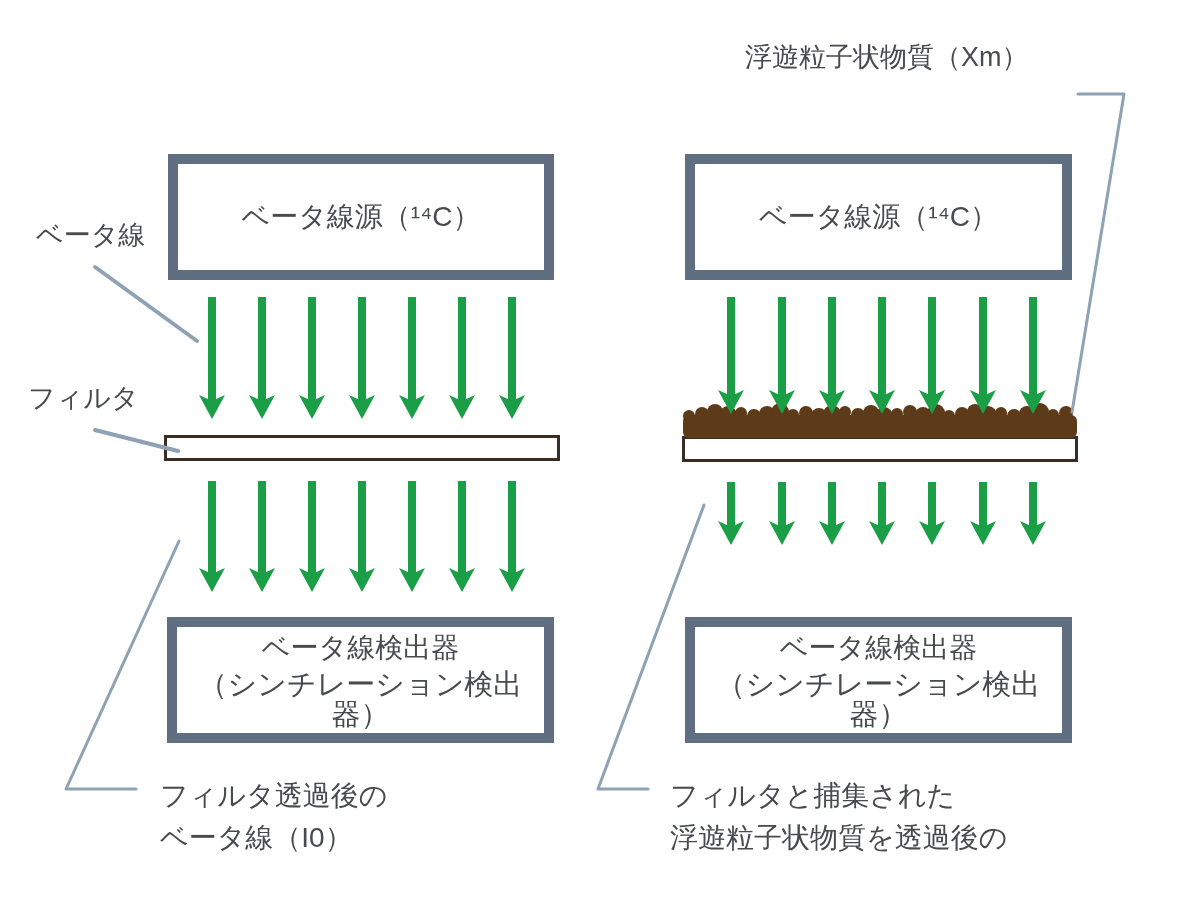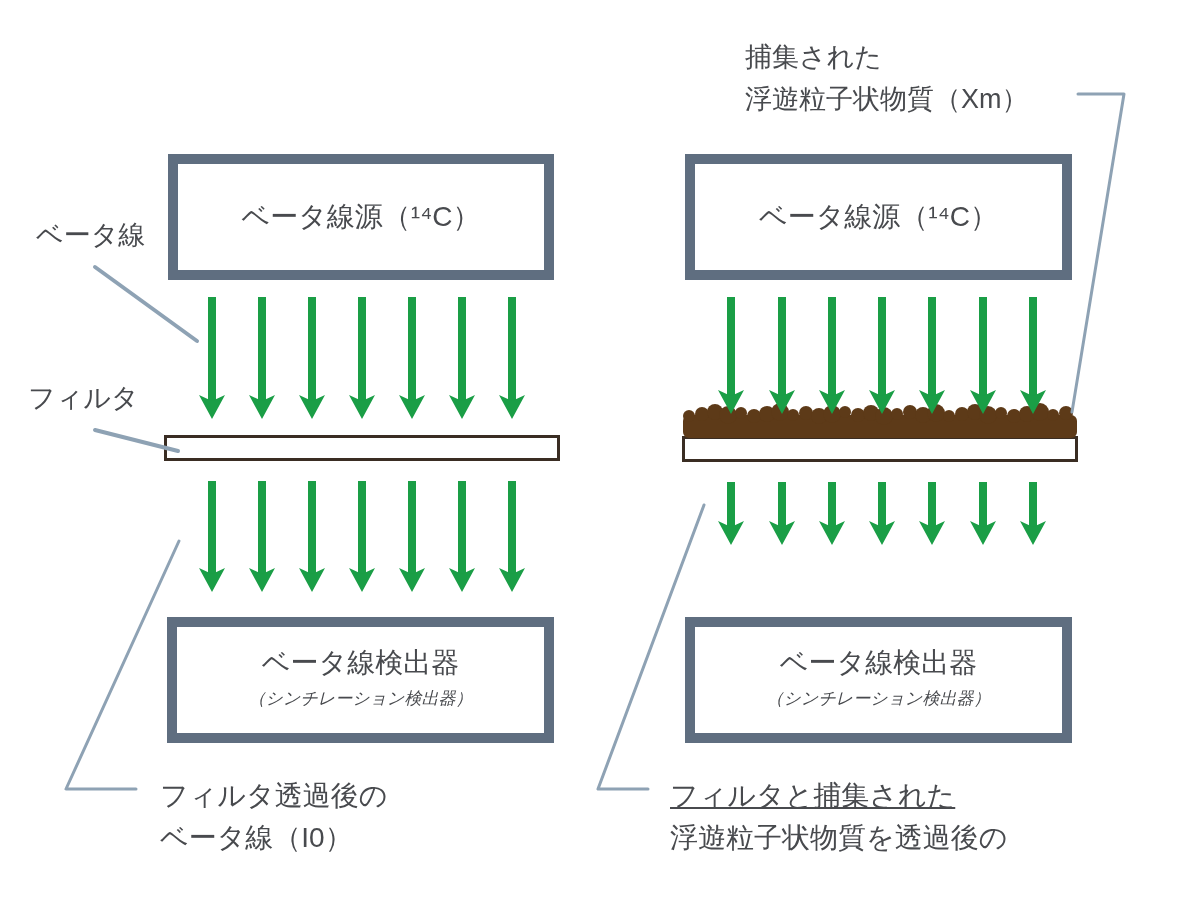--- a/index.html
+++ b/index.html
@@ -8,21 +8,21 @@
     font-family:"Liberation Sans",sans-serif;overflow:hidden;
     --frame:#5f6e80;--text:#484a4e;
   }
   .canvas > *{position:absolute;}
   .box{
     box-sizing:border-box;border:10px solid var(--frame);background:#ffffff;
     display:flex;flex-direction:column;align-items:center;justify-content:center;
     color:var(--text);text-align:center;
   }
   .box .l1{font-size:28px;line-height:34px;}
-  .box .l2{font-size:17px;line-height:30px;margin-top:4px;font-style:italic;}
+  .box .l2{font-size:29px;line-height:30px;margin-top:4px;}
   .filter{box-sizing:border-box;border:3px solid #3a2d23;background:#ffffff;}
   .label{color:var(--text);font-size:27px;white-space:nowrap;line-height:30px;}
   .caption{color:var(--text);font-size:28px;white-space:nowrap;line-height:32px;margin-top:6px;}
   svg.overlay{left:0;top:0;}
 </style>
 </head>
 <body>
 
 <div class="canvas" style="--frame: #5f6e80; --text: #484a4e; background: rgb(255, 255, 255);">
 
@@ -149,27 +149,26 @@
   </div>
   <div class="box" style="left:685px;top:617px;width:387px;height:126px;">
     <span class="l1">ベータ線検出器</span>
     <span class="l2">（シンチレーション検出器）</span>
   </div>
 
   <div class="label" style="left:36px;top:220px;text-align:center;">ベータ線</div>
   <div class="label" style="left:28px;top:383px;">フィルタ</div>
 
   <div class="label" style="left:745px;top:36px;">
-    <div style="line-height:42px;">捕集された</div>
     <div style="line-height:42px;">浮遊粒子状物質（Xm）</div>
   </div>
 
   <div class="caption" style="left:160px;top:769px;">
     <div style="line-height:42px;">フィルタ透過後の</div>
     <div style="line-height:42px;">ベータ線（I0）</div>
   </div>
 
   <div class="caption" style="left:670px;top:769px;">
-    <div style="line-height:42px;text-decoration:underline;">フィルタと捕集された</div>
+    <div style="line-height:42px;">フィルタと捕集された</div>
     <div style="line-height:42px;">浮遊粒子状物質を透過後の</div>
   </div>
 
 </div>
 
 </body></html>

